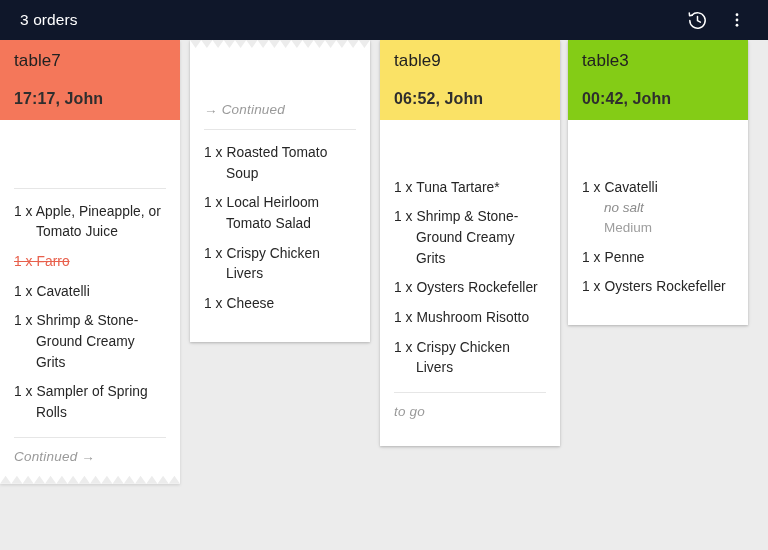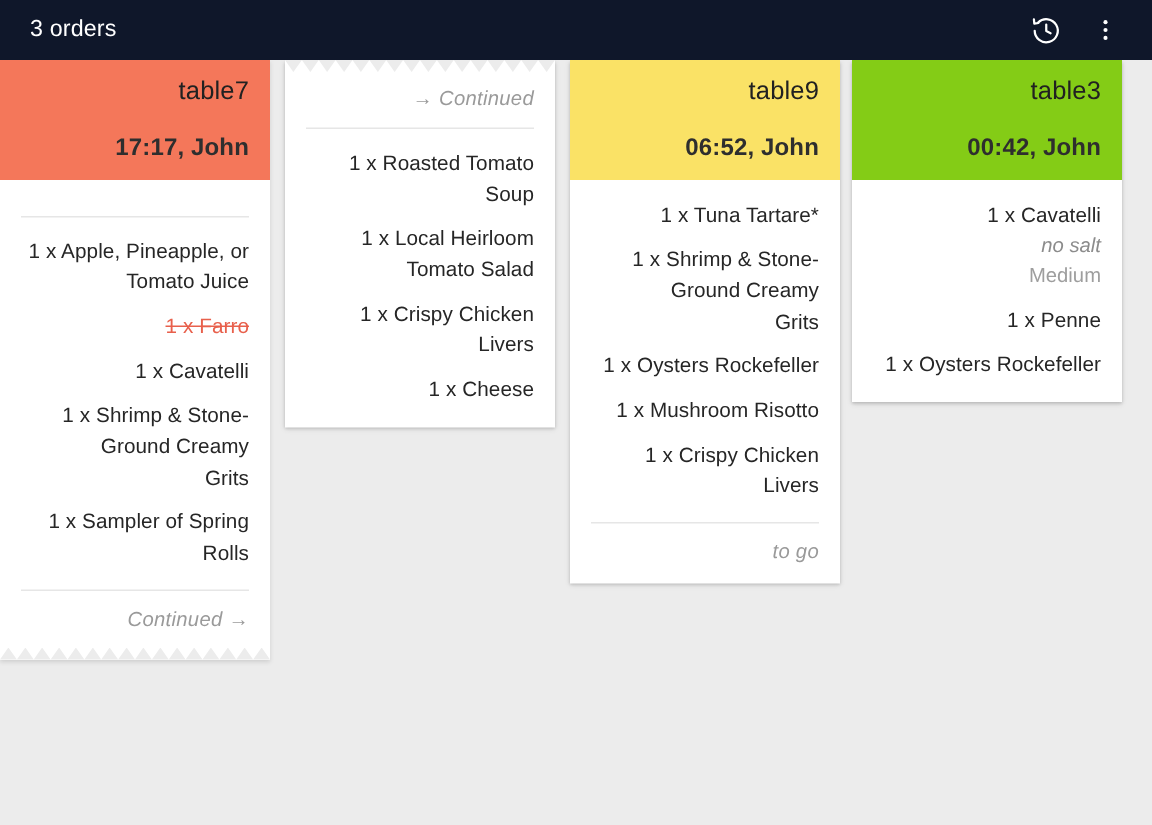--- a/index.html
+++ b/index.html
@@ -42,21 +42,20 @@
     border-radius: 50%;
   }
   .icon-btn svg { display: block; }
 
   
   .board {
     position: relative;
     width: 768px;
     height: 510px;
     padding: 10px;
-    text-align: right;
   }
 
   .card {
     position: absolute;
     background: #ffffff;
     width: 180px;
     box-shadow: 0 1px 2px rgba(0,0,0,.16), 0 1px 4px rgba(0,0,0,.10);
   }
 
   
@@ -105,21 +104,22 @@
   }
   .card-meta {
     margin-top: 19px;
     font-size: 16px;
     font-weight: bold;
     color: #2e2e2e;
     letter-spacing: .1px;
   }
 
   .card-body {
-    padding: 12px 14px 14px 14px;
+    padding: 12px 14px 27px 14px;
+    margin-top: 44px;
   }
   .card.torn-bottom .card-body { padding-bottom: 20px; }
   .card.torn-top .card-body { padding-top: 18px; }
 
   .cont-label {
     font-size: 13.5px;
     font-style: italic;
     color: #9a9a9a;
     letter-spacing: .2px;
   }

